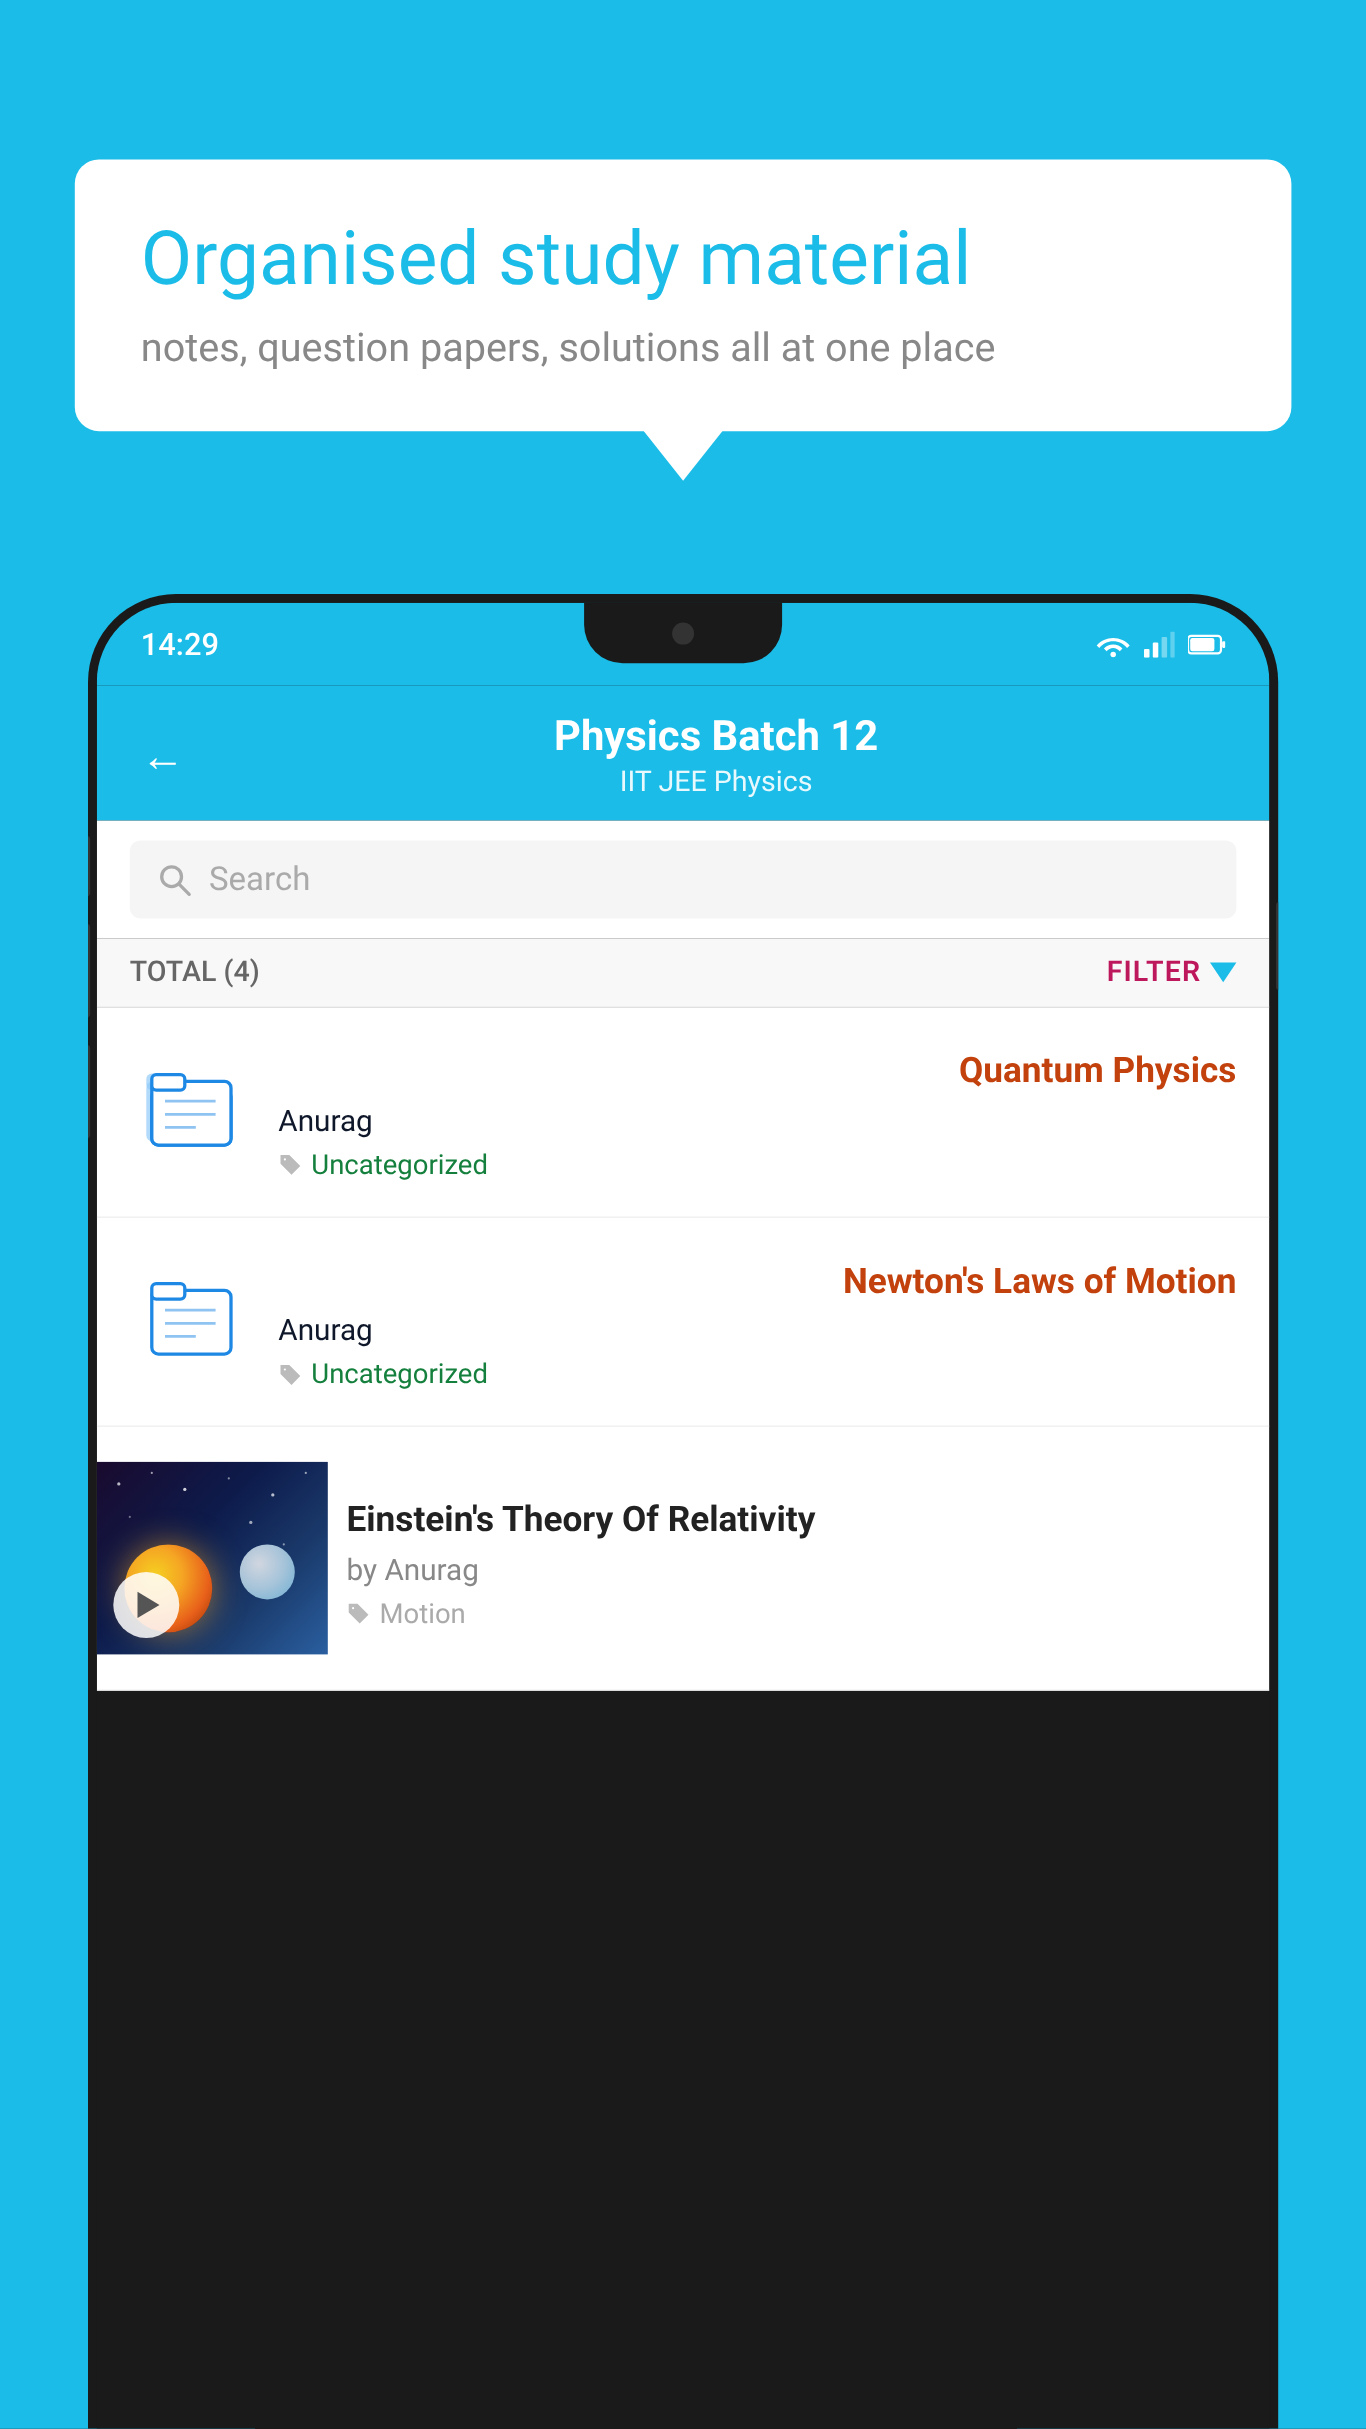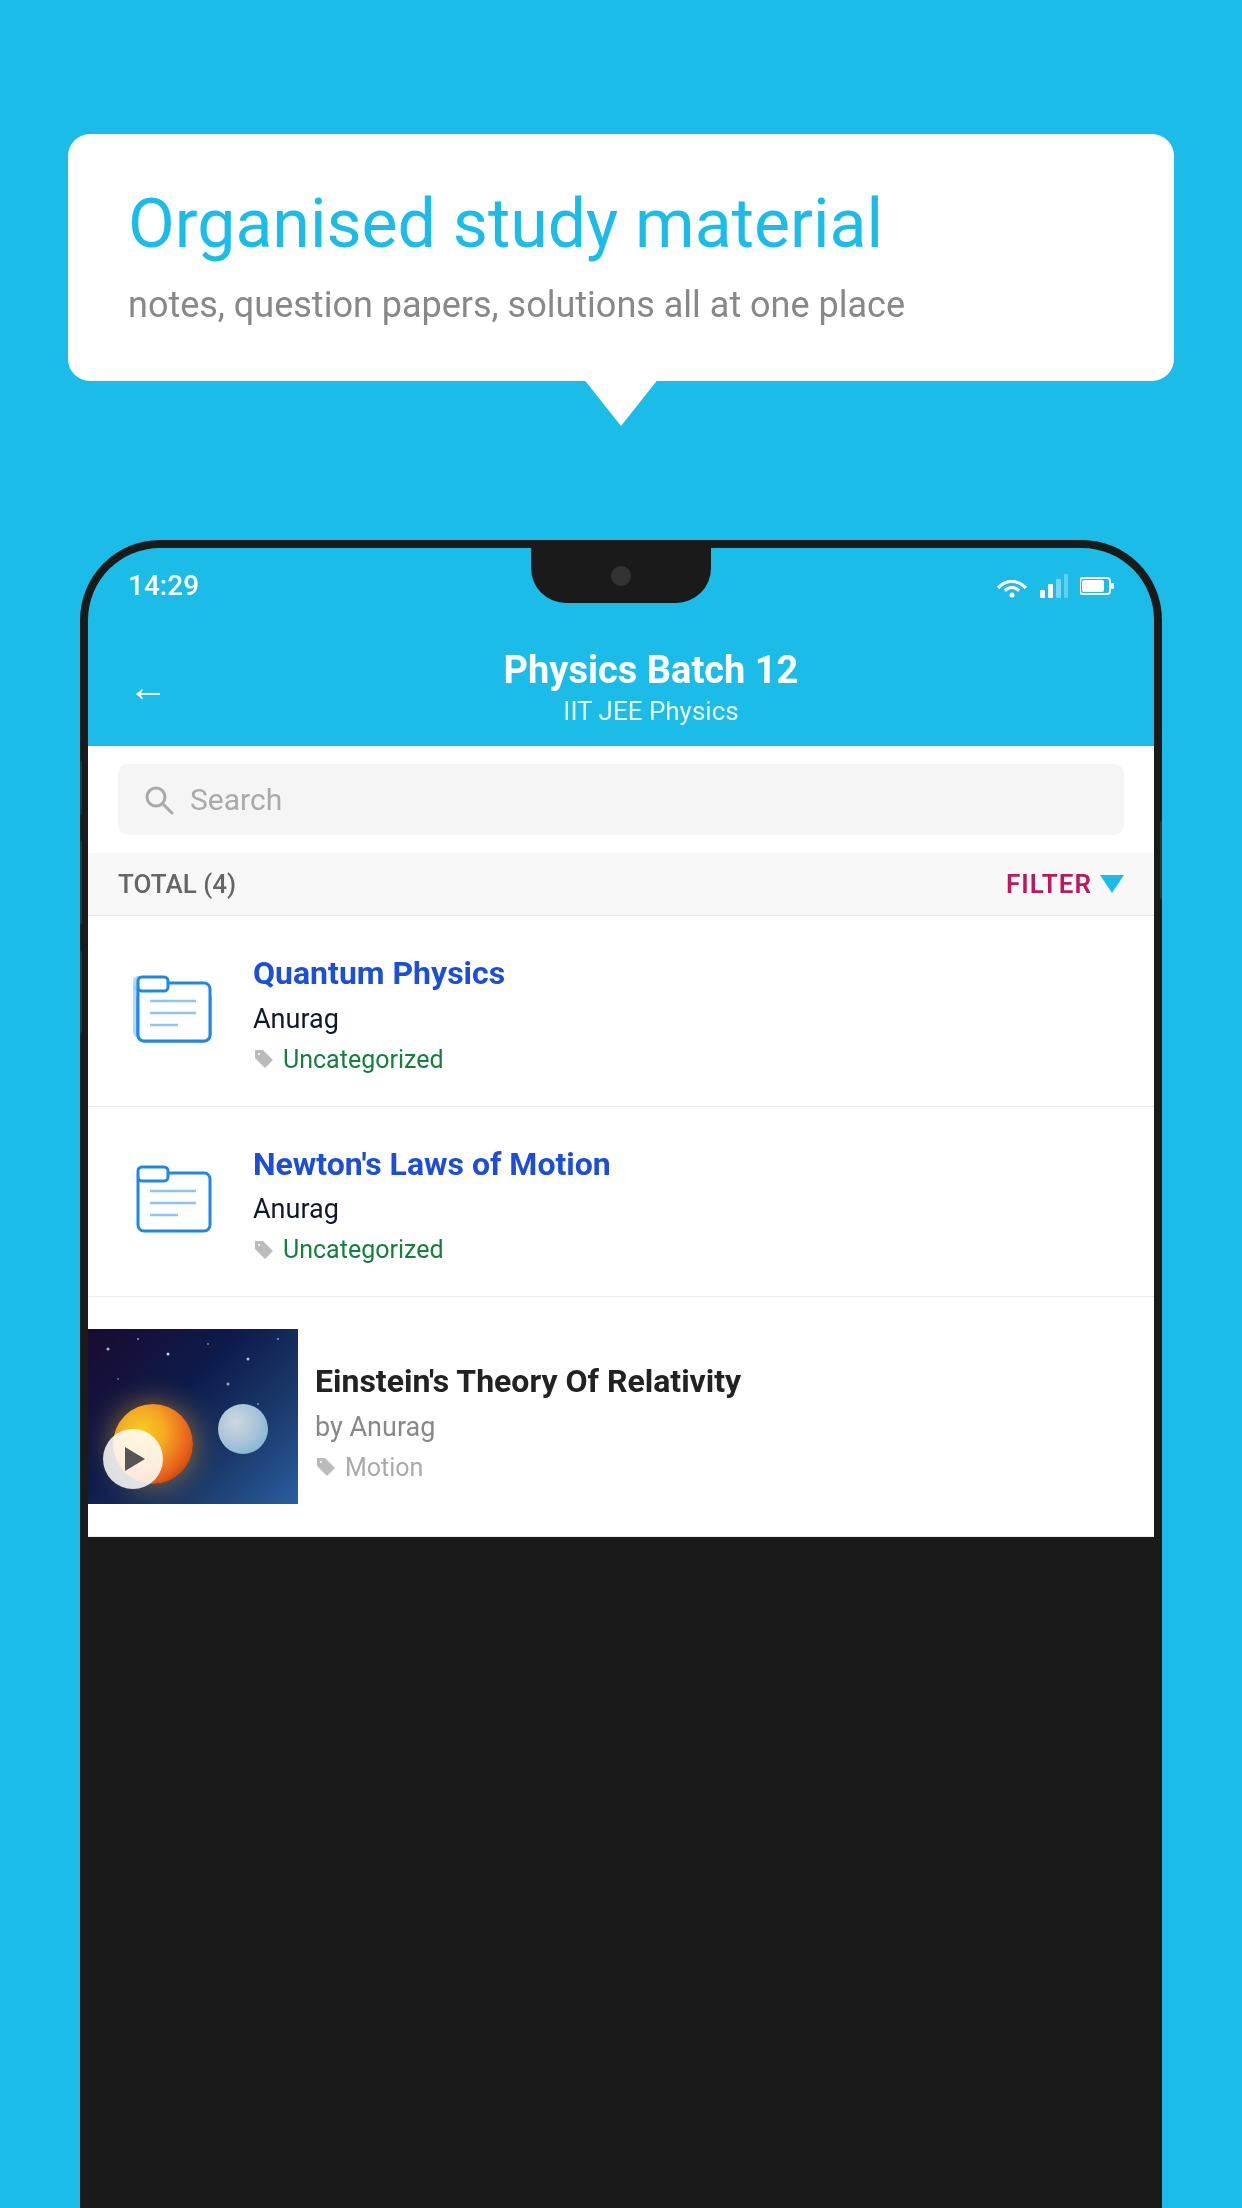--- a/index.html
+++ b/index.html
@@ -9,21 +9,21 @@
       height: 2208px;
       background-color: #1bbde8;
       font-family: 'Roboto', Arial, sans-serif;
       overflow: hidden;
       position: relative;
     }
 
     
     .speech-bubble-container {
       position: absolute;
-      top: 134px;
+      top: 145px;
       left: 68px;
       right: 68px;
     }
 
     .speech-bubble {
       background: white;
       border-radius: 22px;
       padding: 50px 60px 55px 60px;
       position: relative;
     }
@@ -270,25 +270,26 @@
       width: 90px;
       height: 85px;
     }
 
     .video-info {
       flex: 1;
       padding-top: 5px;
     }
 
     .video-title {
-      color: #1d4ed8;
+      color: #c2410c;
       font-size: 32px;
       font-weight: 700;
       margin-bottom: 8px;
       line-height: 1.3;
+      text-align: right;
     }
 
     .video-author {
       color: #0f172a;
       font-size: 27px;
       margin-bottom: 10px;
     }
 
     .video-tag {
       display: flex;

